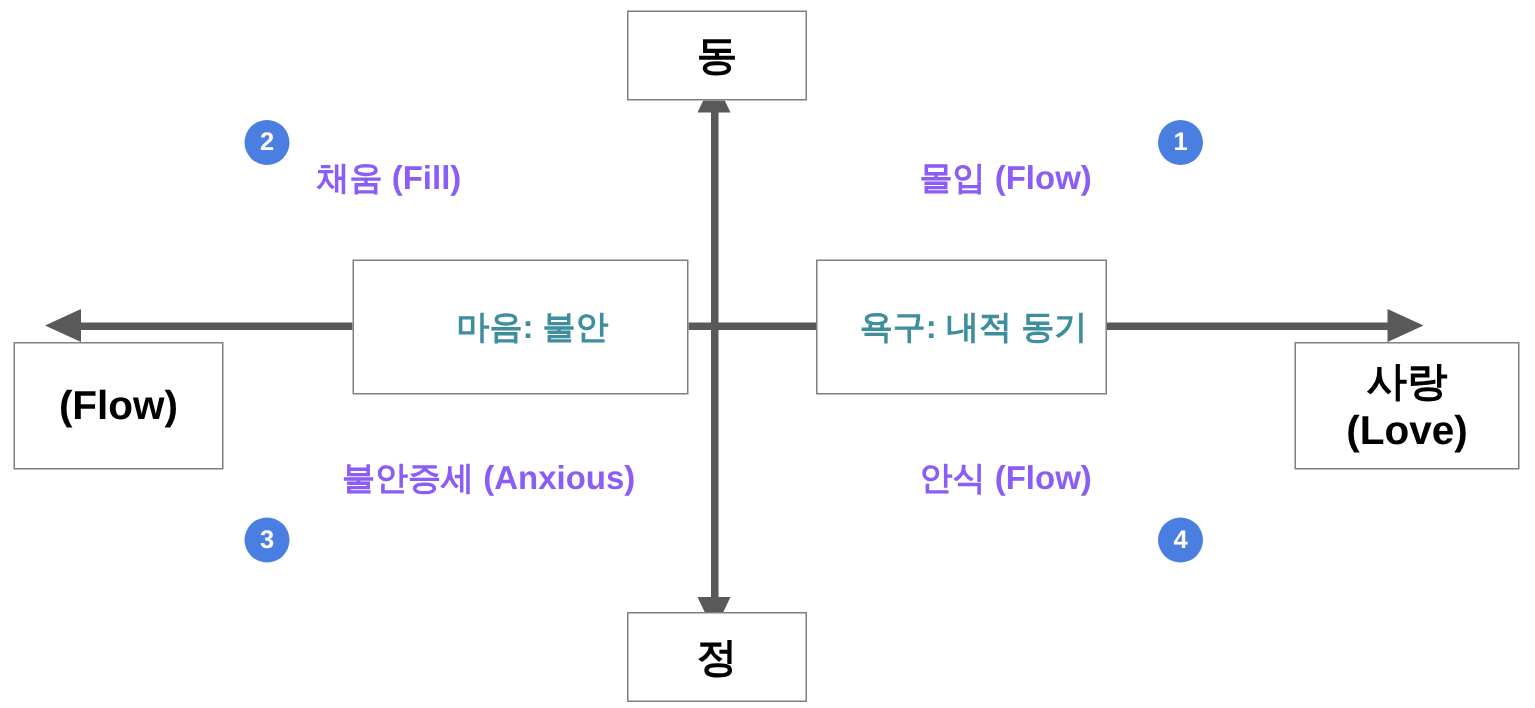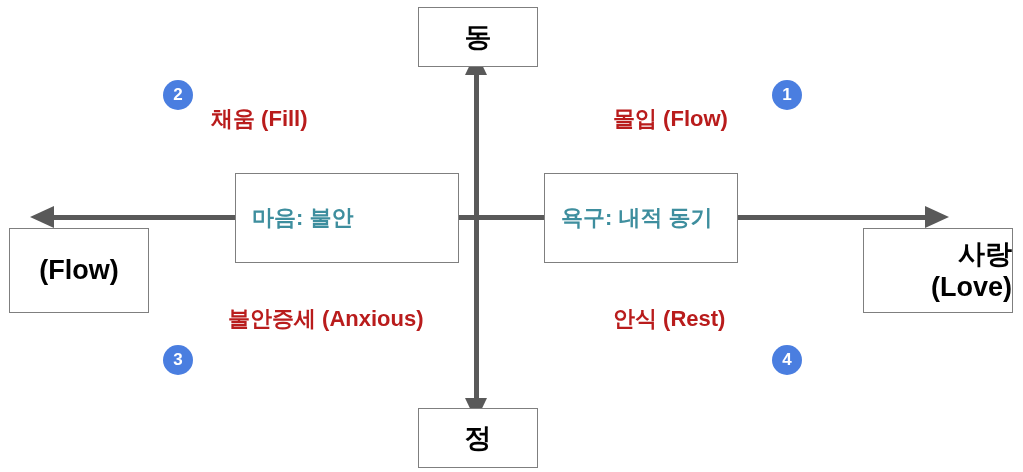--- a/index.html
+++ b/index.html
@@ -81,44 +81,45 @@
     justify-content: center;
     color: #000000;
     font-weight: bold;
     font-size: 27px;
     line-height: 1.22;
     text-align: center;
   }
   .pole-top    { left: 418px; top: 7px;   width: 120px; height: 60px; }
   .pole-bottom { left: 418px; top: 408px; width: 120px; height: 60px; }
   .pole-left   { left: 9px;   top: 228px; width: 140px; height: 85px; }
-  .pole-right  { left: 863px; top: 228px; width: 150px; height: 85px; align-items: flex-end; }
+  .pole-right  { left: 863px; top: 228px; width: 150px; height: 85px; }
 
   
   .state-box {
     position: absolute;
     border: 1.5px solid #7f7f7f;
     background: #ffffff;
     box-sizing: border-box;
     display: flex;
     flex-direction: column;
     justify-content: center;
     padding-left: 16px;
     color: #3e8e9e;
     font-weight: bold;
     font-size: 22px;
     line-height: 1.42;
+    align-items: center;
   }
   .state-left  { left: 235px; top: 173px; width: 224px; height: 90px; }
   .state-right { left: 544px; top: 173px; width: 194px; height: 90px; }
 
   
   .quad-label {
     position: absolute;
-    color: #b91c1c;
+    color: #8b5cf6;
     font-weight: bold;
     font-size: 22px;
     white-space: nowrap;
   }
   .quad-q1 { left: 613px; top: 104px; }
   .quad-q2 { left: 211px; top: 104px; }
   .quad-q3 { left: 228px; top: 304px; }
   .quad-q4 { left: 613px; top: 304px; }
 
   
@@ -174,20 +175,20 @@
     <span>마음: 불안</span>
   </div>
 
   <div class="state-box state-right">
     <span>욕구: 내적 동기</span>
   </div>
 
   <div class="quad-label quad-q1">몰입 (Flow)</div>
   <div class="quad-label quad-q2">채움 (Fill)</div>
   <div class="quad-label quad-q3">불안증세 (Anxious)</div>
-  <div class="quad-label quad-q4">안식 (Rest)</div>
+  <div class="quad-label quad-q4">안식 (Flow)</div>
 
   <div class="badge badge-1">1</div>
   <div class="badge badge-2">2</div>
   <div class="badge badge-3">3</div>
   <div class="badge badge-4">4</div>
 
 </div>
 
 </body></html>

